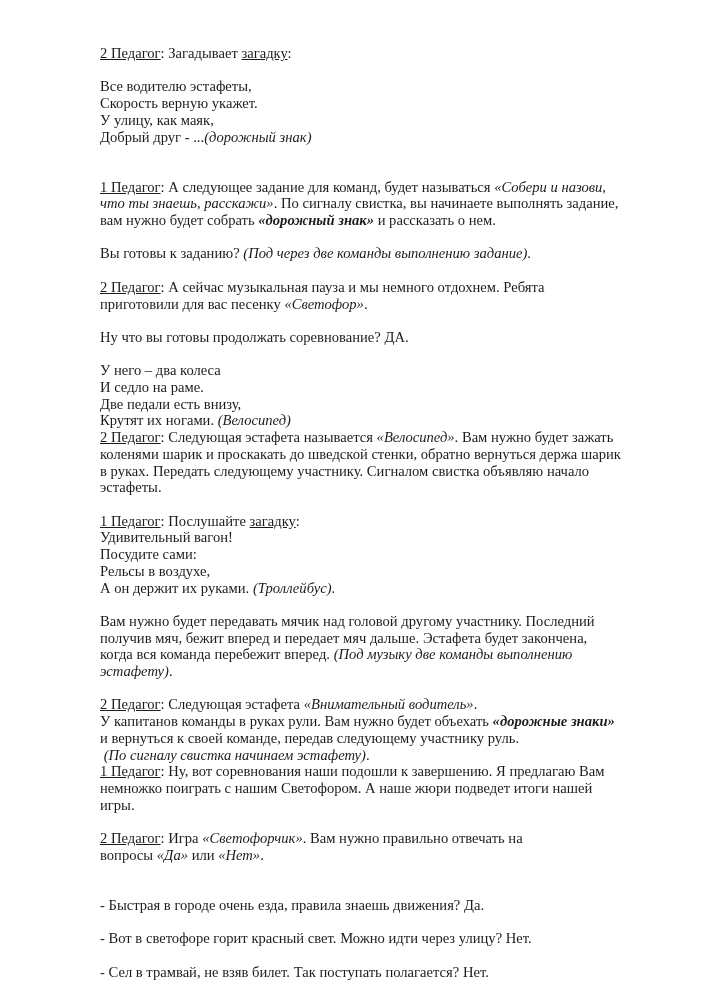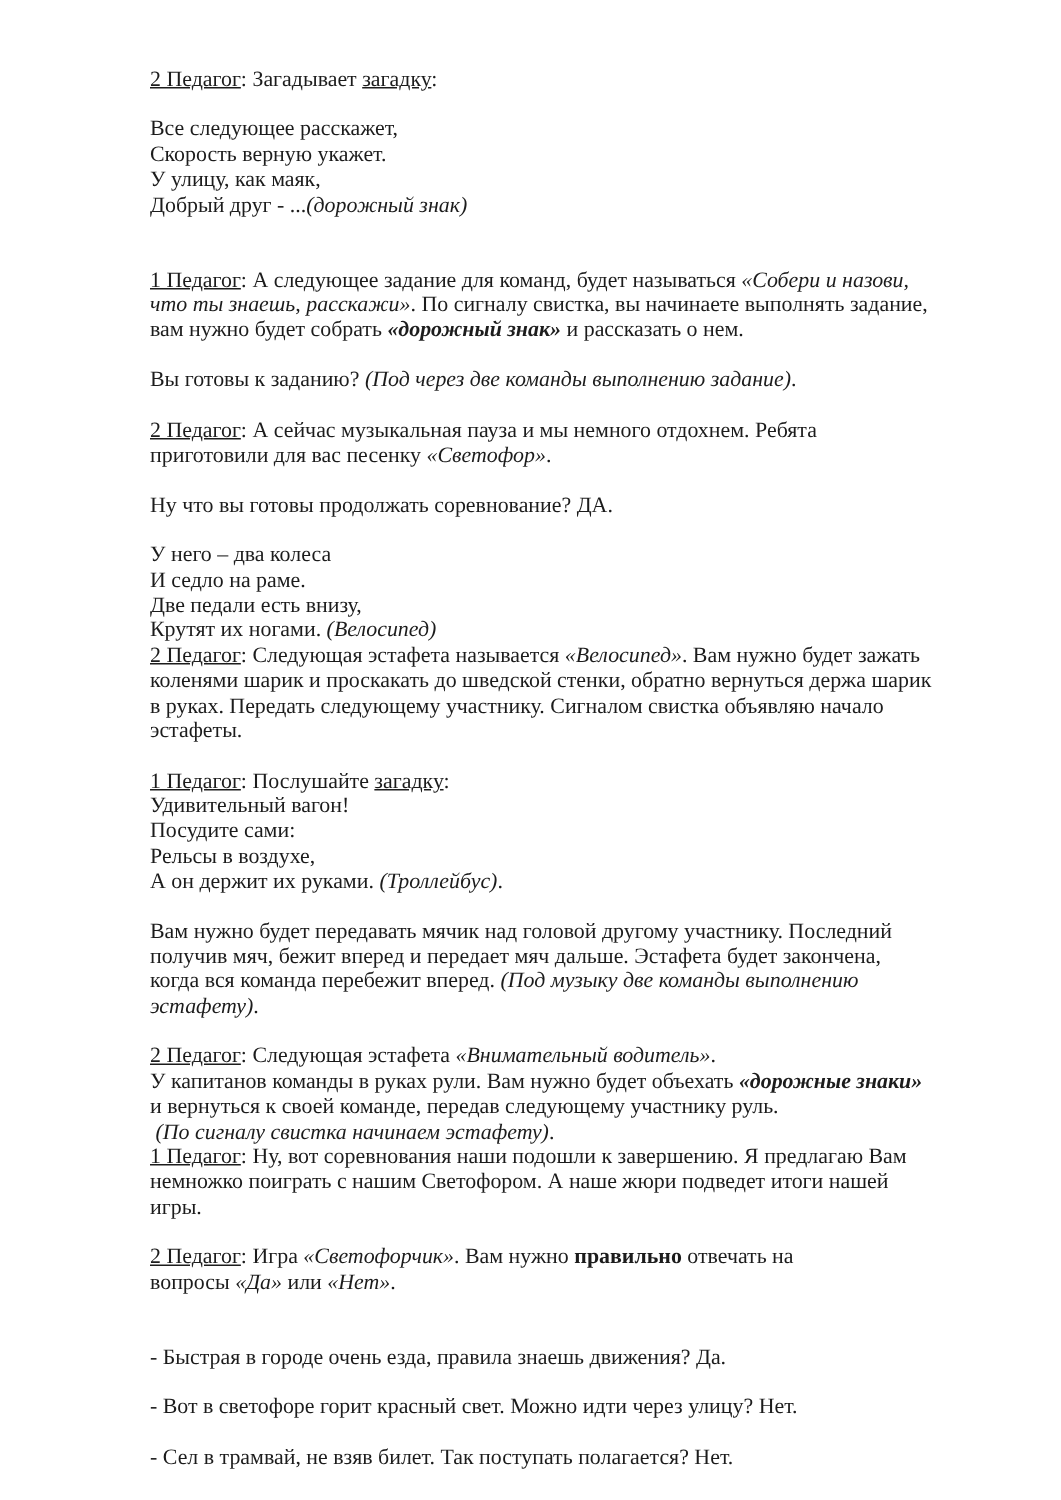--- a/index.html
+++ b/index.html
@@ -22,31 +22,31 @@
     font-family: "Liberation Serif", "DejaVu Serif", serif;
     font-size: 14.6px;
     line-height: 16.7px;
   }
   .para {
     margin: 0;
     padding: 0;
   }
   .run-u  { text-decoration: underline; }
   .run-i  { font-style: italic; text-align: center; }
-  .run-b  { font-weight: bold; }
+  .run-b  { font-weight: normal; }
   .run-bi { font-weight: bold; font-style: italic; }
 </style>
 </head>
 <body>
 
 <div class="page">
   <div class="doc">
       <p class="para"><span class="run run-u">2 Педагог</span><span class="run">: Загадывает </span><span class="run run-u">загадку</span><span class="run">:</span></p>
       <p class="para">&nbsp;</p>
-      <p class="para"><span class="run">Все следующее расскажет,</span></p>
+      <p class="para"><span class="run">Все водителю эстафеты,</span></p>
       <p class="para"><span class="run">Скорость верную укажет.</span></p>
       <p class="para"><span class="run">У улицу, как маяк,</span></p>
       <p class="para"><span class="run">Добрый друг - ...</span><span class="run run-i">(дорожный знак)</span></p>
       <p class="para">&nbsp;</p>
       <p class="para">&nbsp;</p>
       <p class="para"><span class="run run-u">1 Педагог</span><span class="run">: А следующее задание для команд, будет называться  </span><span class="run run-i">«Собери и назови, что ты знаешь, расскажи»</span><span class="run">. По сигналу свистка, вы начинаете выполнять задание, вам нужно будет собрать </span><span class="run run-bi">«дорожный знак»</span><span class="run"> и рассказать о нем.</span></p>
       <p class="para">&nbsp;</p>
       <p class="para"><span class="run">Вы готовы к заданию?  </span><span class="run run-i">(Под через две команды выполнению задание)</span><span class="run">.</span></p>
       <p class="para">&nbsp;</p>
       <p class="para"><span class="run run-u">2 Педагог</span><span class="run">: А сейчас музыкальная пауза и мы немного отдохнем. Ребята приготовили для вас песенку </span><span class="run run-i">«Светофор»</span><span class="run">.</span></p>

